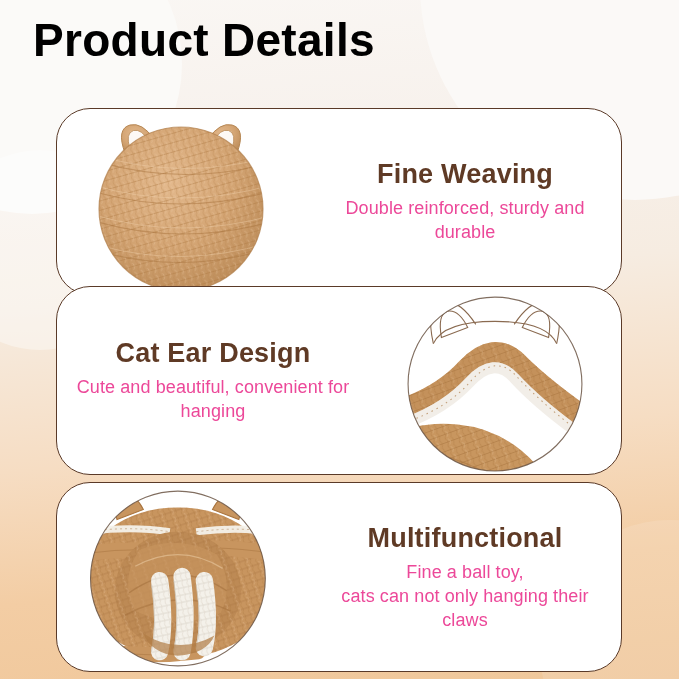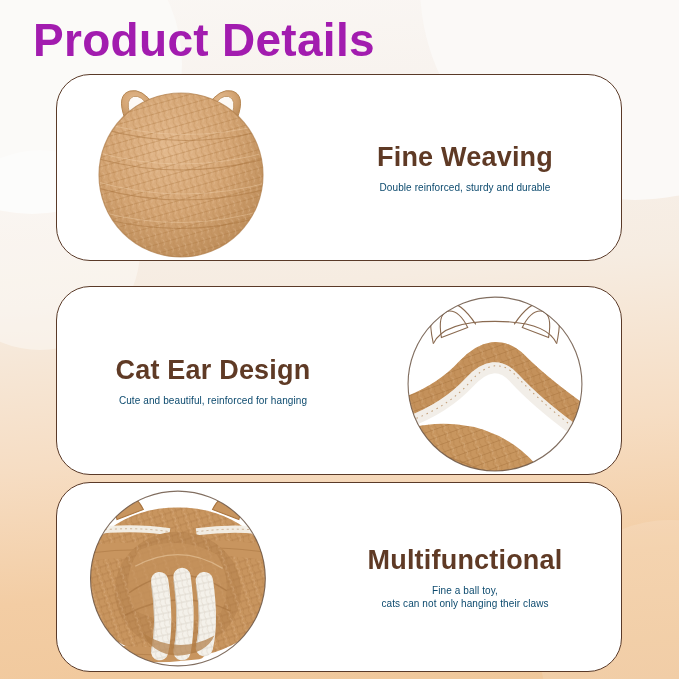--- a/index.html
+++ b/index.html
@@ -54,39 +54,39 @@
     background: rgba(255,255,255,0.12);
   }
 
   
   .page-title {
     position: absolute;
     left: 33px;
     top: 14px;
     font-size: 46px;
     font-weight: bold;
-    color: #a21caf;
+    color: #000000;
     letter-spacing: 0.3px;
     line-height: 1.15;
     white-space: nowrap;
   }
 
   
   .card {
     position: absolute;
     left: 56px;
     width: 566px;
     background: #ffffff;
     border: 1.4px solid #5a3a28;
     border-radius: 34px;
     overflow: hidden;
     display: flex;
     align-items: center;
   }
-  .card-1 { top: 74px;  height: 187px; }
+  .card-1 { top: 108px;  height: 187px; }
   .card-2 { top: 286px; height: 189px; justify-content: flex-end; }
   .card-3 { top: 482px; height: 190px; justify-content: center; }
 
   .card-1 { flex-direction: row; }
   .card-2 { flex-direction: row-reverse; }
   .card-3 { flex-direction: row; }
 
   .card-media {
     flex: 0 0 252px;
     height: 100%;
@@ -102,22 +102,22 @@
   }
   .card-heading {
     font-size: 27px;
     font-weight: bold;
     color: #5f3a25;
     line-height: 1.2;
     letter-spacing: 0.2px;
   }
   .card-sub {
     margin-top: 7px;
-    font-size: 10px;
-    color: #0c4a6e;
+    font-size: 18px;
+    color: #ec4899;
     line-height: 1.32;
     letter-spacing: 0.1px;
   }
 
   svg { display: block; }
 
   .media-svg { width: 100%; height: 100%; }
 </style>
 </head>
 <body>
@@ -231,21 +231,21 @@
           <path d="M-8 186 q66 -6 118 26"></path>
           <path d="M-8 206 q70 -4 126 28"></path>
         </g>
       </g>
       <circle cx="105" cy="96" r="86" fill="none" stroke="#6b5544" stroke-width="1.1" opacity="0.85"></circle>
     </svg>
   </div>
 
   <div class="card-text">
     <div class="card-heading">Cat Ear Design</div>
-    <div class="card-sub">Cute and beautiful, reinforced for hanging</div>
+    <div class="card-sub">Cute and beautiful, convenient for hanging</div>
   </div>
 </section>
 
 <section class="card card-3">
 
   <div class="card-media">
     <svg class="media-svg" viewBox="0 0 210 185">
       <defs>
         <pattern id="weave3" width="11" height="7.5" patternUnits="userSpaceOnUse" patternTransform="rotate(-18)">
           <path d="M0 3.7 H11" stroke="#a3703c" stroke-width="0.8" opacity="0.5"></path>

